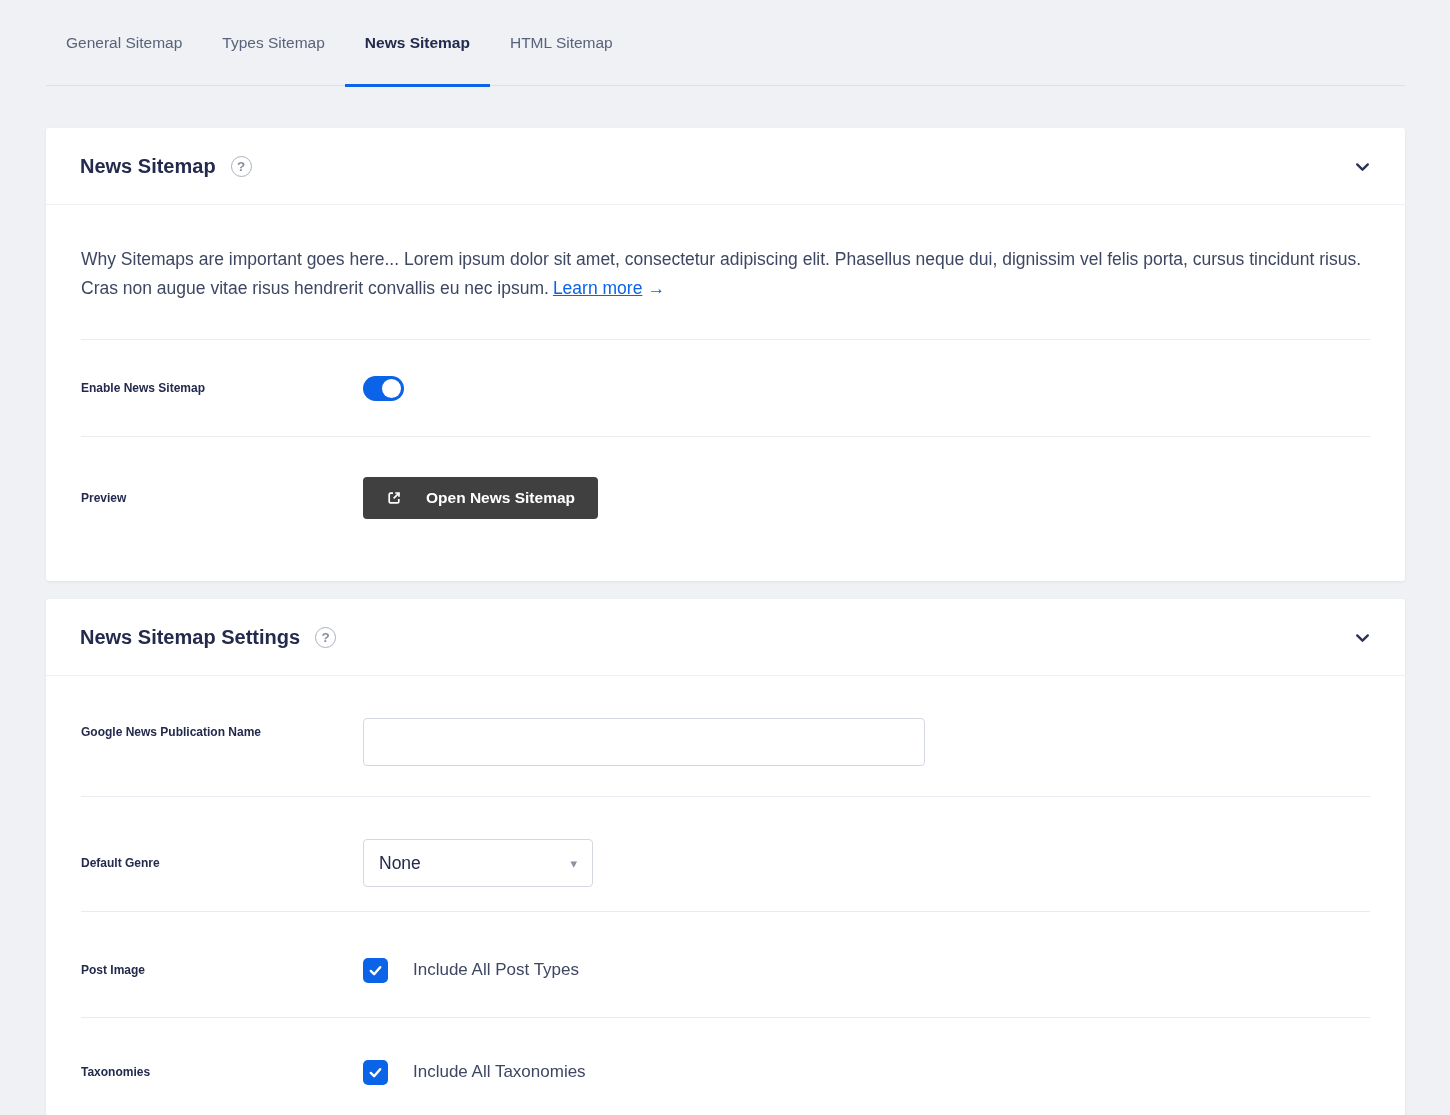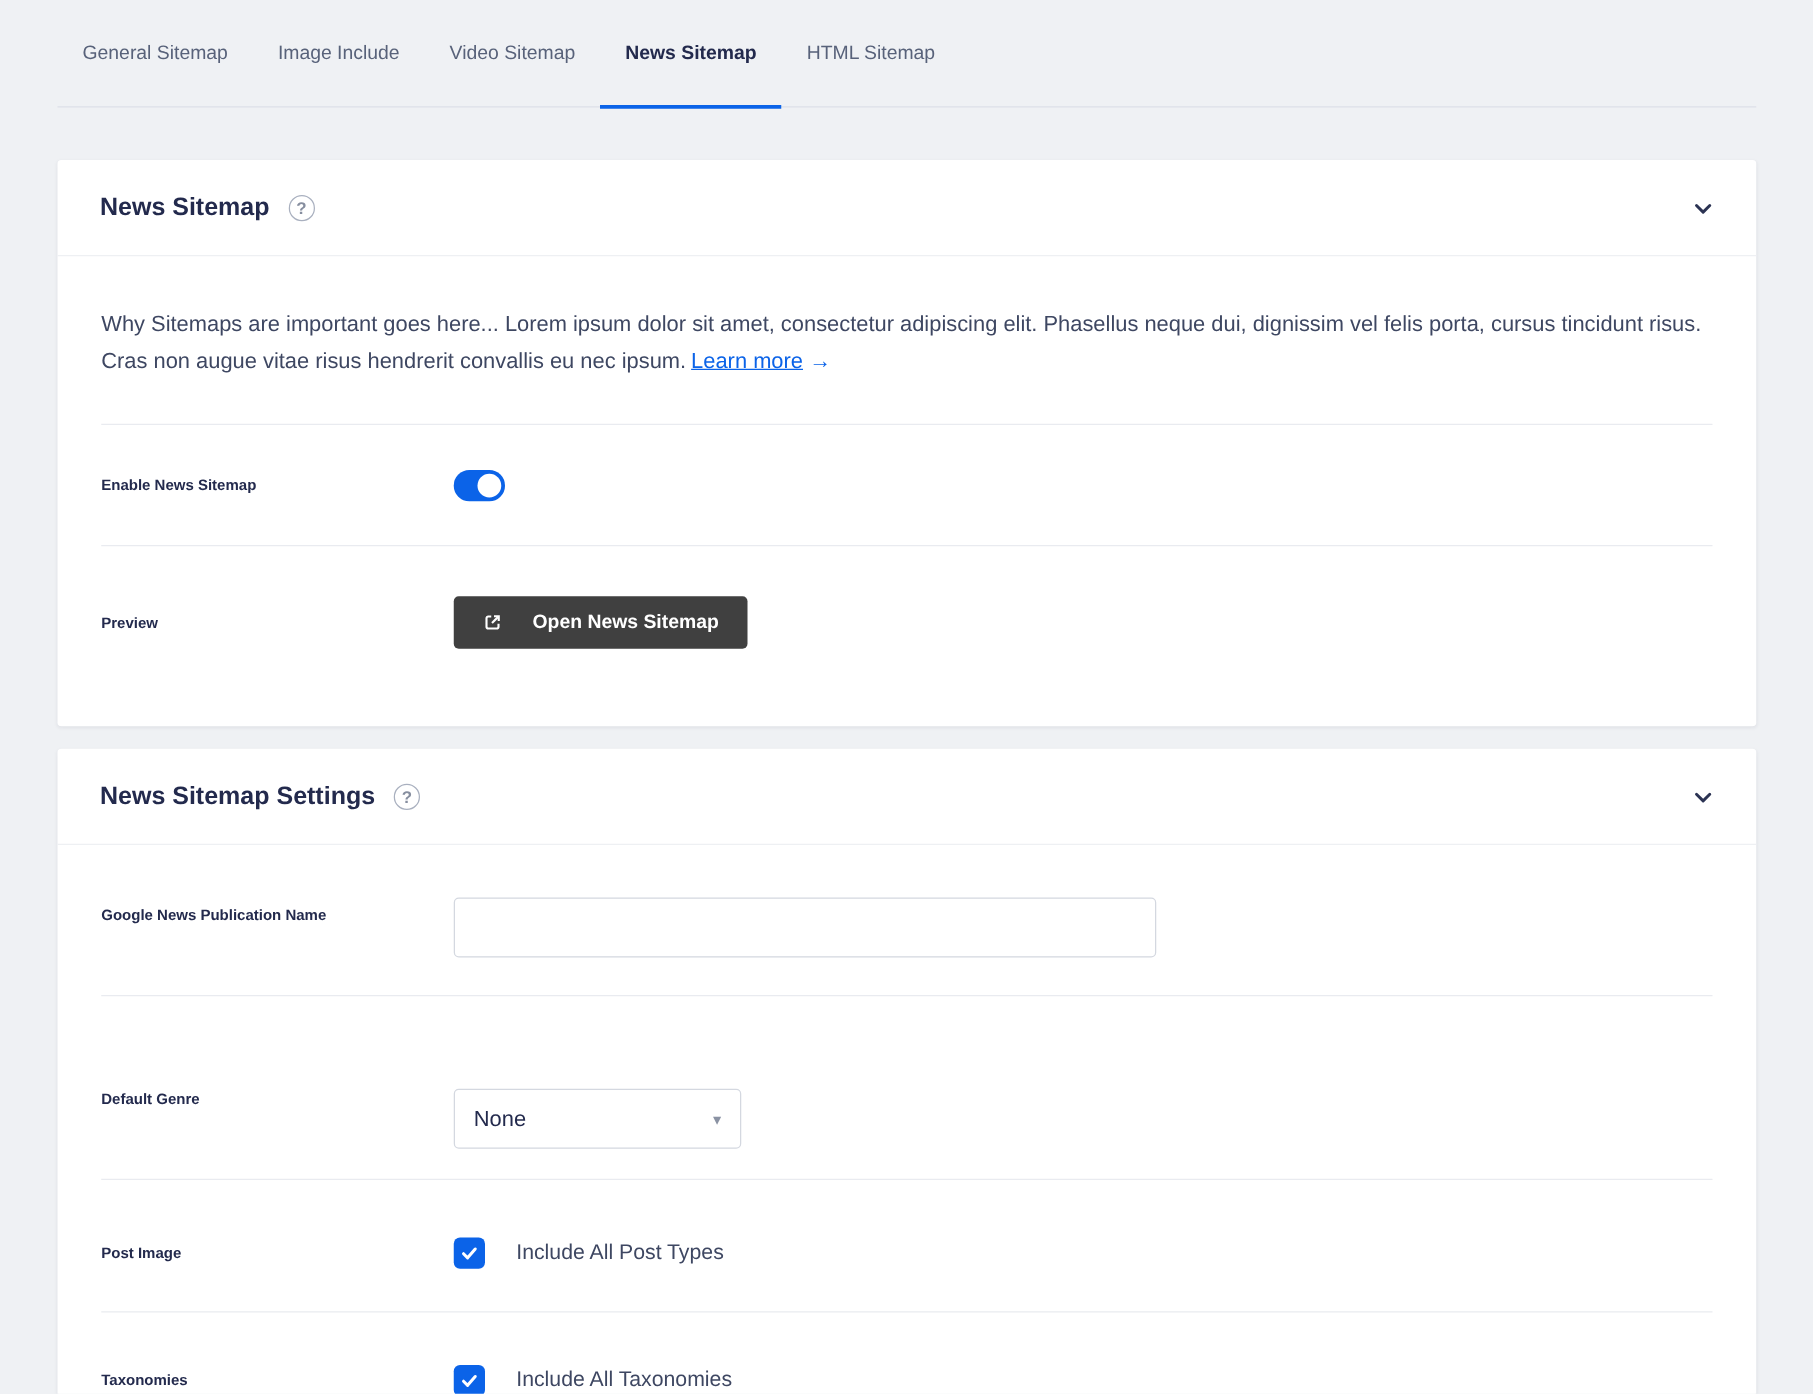--- a/index.html
+++ b/index.html
@@ -181,21 +181,20 @@
     border: 1px solid #d4d8e0;
     border-radius: 4px;
     background: #fff;
     display: flex;
     align-items: center;
     justify-content: space-between;
     padding: 0 15px;
     font-size: 17.5px;
     color: #232a4d;
     cursor: pointer;
-    margin-top: 32px;
   }
   .select-arrow { color: #8a92a3; font-size: 13px; }
 
   .checkbox {
     width: 25px; height: 25px;
     background: #0b63e8;
     border-radius: 5px;
     display: flex;
     align-items: center;
     justify-content: center;
@@ -208,22 +207,21 @@
     color: #3e4762;
   }
 </style>
 </head>
 <body>
 
 <div class="page">
 
   <div class="tabbar">
     <div class="tab">General Sitemap</div>
-    <div class="tab">Image Include</div>
-    <div class="tab">Video Sitemap</div>
+    <div class="tab">Types Sitemap</div>
     <div class="tab active">News Sitemap</div>
     <div class="tab">HTML Sitemap</div>
   </div>
 
   <div class="card">
     <div class="card-header">
       <span class="card-title">News Sitemap</span>
       <span class="help-icon">?</span>
       <span class="chevron">
         <svg width="17" height="17" viewBox="0 0 16 16">

